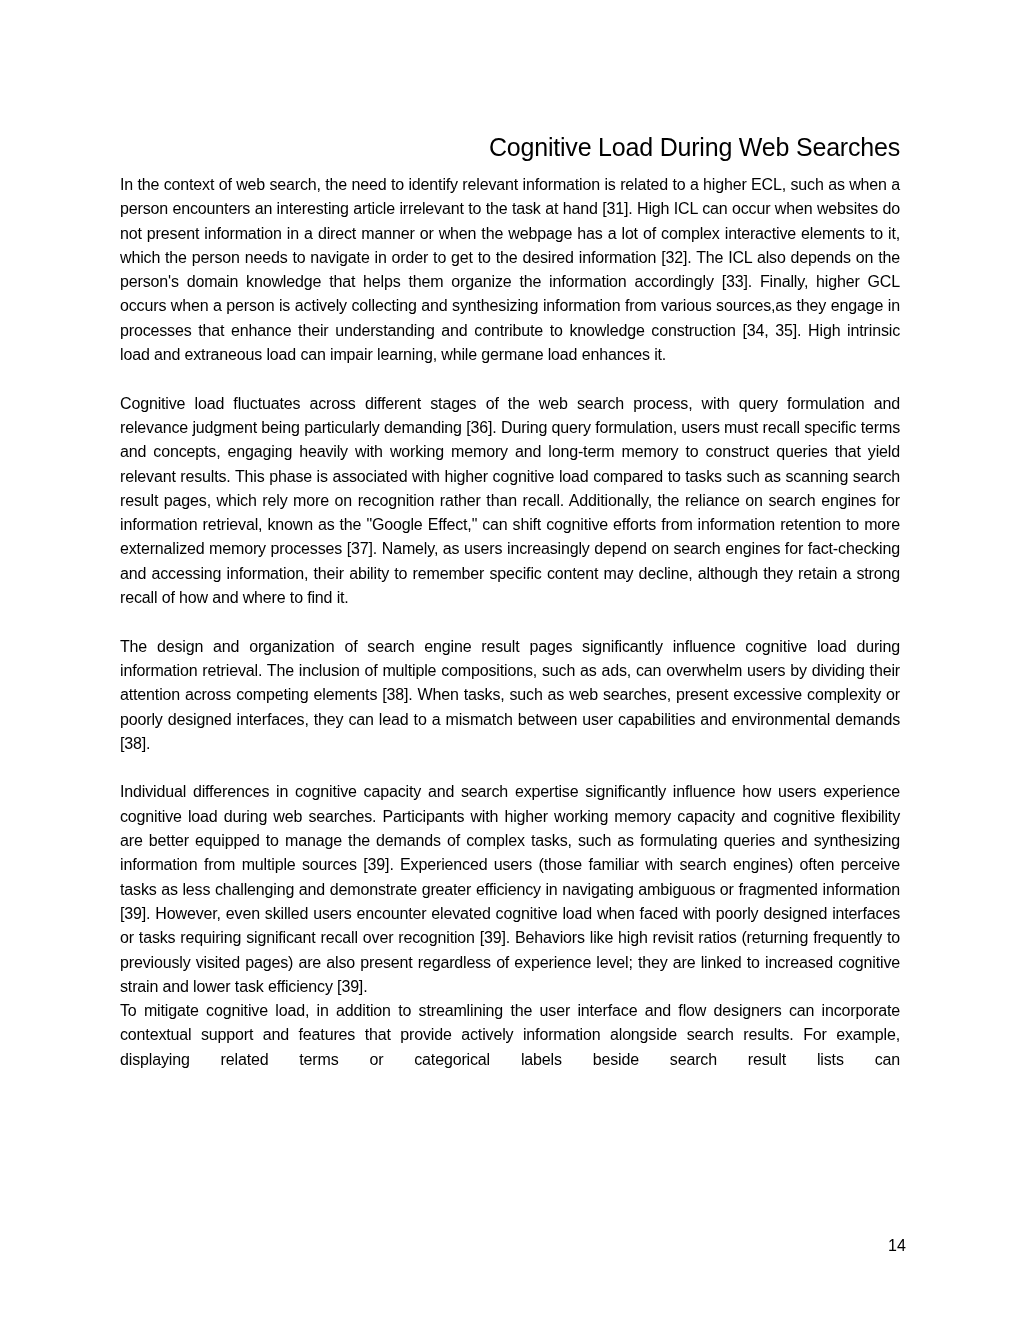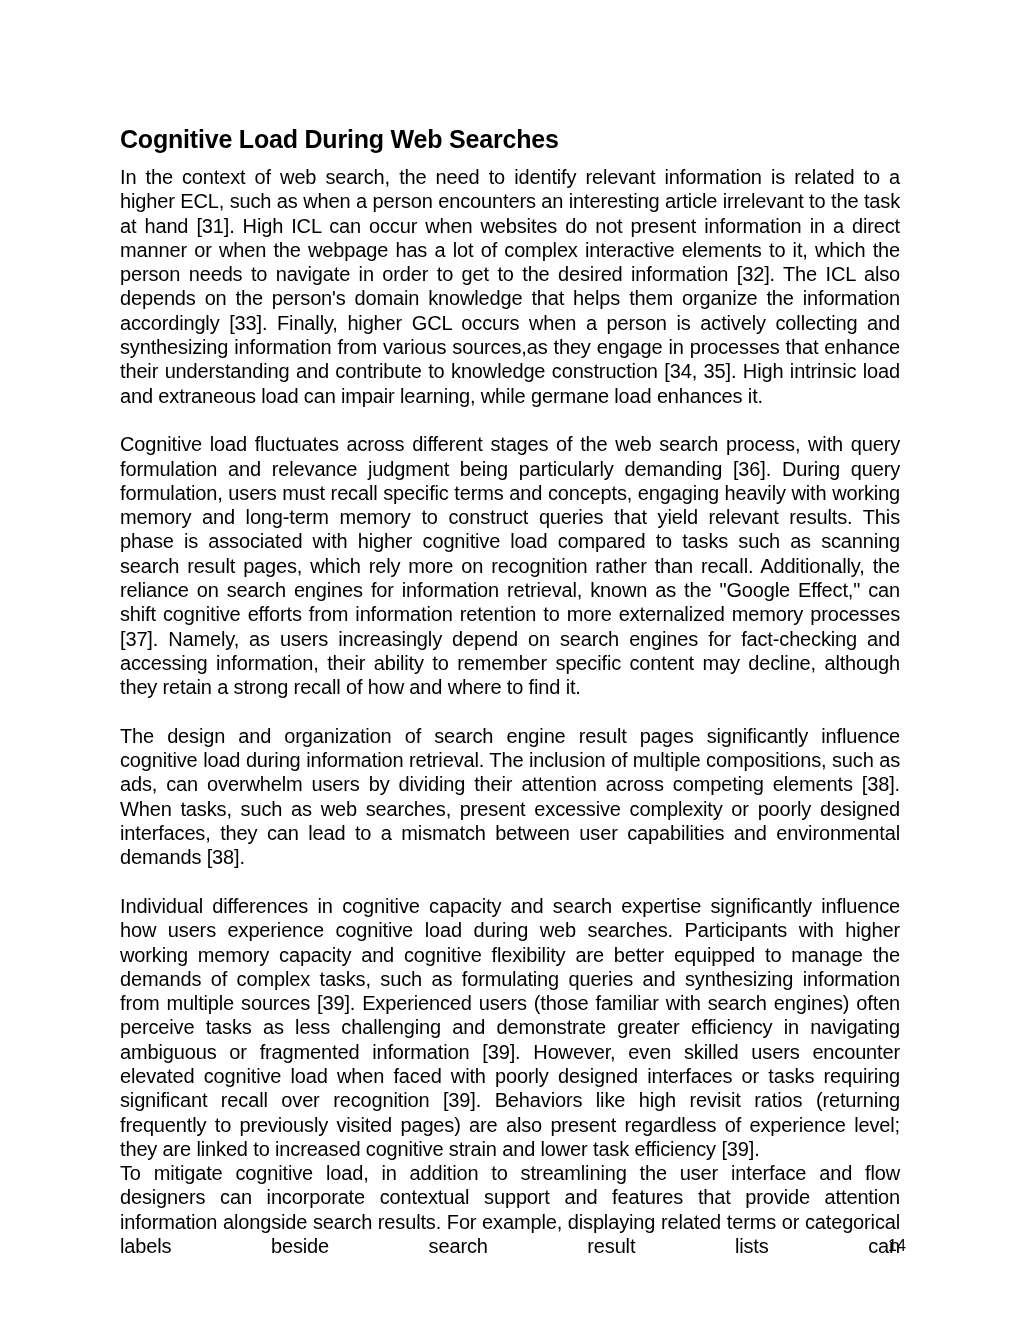--- a/index.html
+++ b/index.html
@@ -16,27 +16,28 @@
       font-family: "Liberation Sans", sans-serif;
     }
     .page {
       position: absolute;
       left: 120px;
       top: 118px;
       width: 780px;
     }
     .heading {
       font-size: 25px;
-      font-weight: bold;
-      margin: 4px 0 9px 0;
+      font-weight: normal;
+      margin: 12px 0 9px 0;
       line-height: 34px;
       letter-spacing: -0.2px;
+      text-align: right;
     }
     .para {
-      font-size: 20px;
+      font-size: 16px;
       line-height: 24.3px;
       text-align: justify;
       margin: 0;
       letter-spacing: -0.15px;
     }
     .para + .gap {
       height: 24.3px;
     }
     .gap { height: 24.3px; }
     .page-number {
@@ -58,16 +59,16 @@
   <div class="gap"></div>
 
   <p class="para">Cognitive load fluctuates across different stages of the web search process, with query formulation and relevance judgment being particularly demanding [36]. During query formulation, users must recall specific terms and concepts, engaging heavily with working memory and long-term memory to construct queries that yield relevant results. This phase is associated with higher cognitive load compared to tasks such as scanning search result pages, which rely more on recognition rather than recall. Additionally, the reliance on search engines for information retrieval, known as the "Google Effect," can shift cognitive efforts from information retention to more externalized memory processes [37]. Namely, as users increasingly depend on search engines for fact-checking and accessing information, their ability to remember specific content may decline, although they retain a strong recall of how and where to find it.</p>
   <div class="gap"></div>
 
   <p class="para">The design and organization of search engine result pages significantly influence cognitive load during information retrieval. The inclusion of multiple compositions, such as ads, can overwhelm users by dividing their attention across competing elements [38]. When tasks, such as web searches, present excessive complexity or poorly designed interfaces, they can lead to a mismatch between user capabilities and environmental demands [38].</p>
   <div class="gap"></div>
 
   <p class="para">Individual differences in cognitive capacity and search expertise significantly influence how users experience cognitive load during web searches. Participants with higher working memory capacity and cognitive flexibility are better equipped to manage the demands of complex tasks, such as formulating queries and synthesizing information from multiple sources [39]. Experienced users (those familiar with search engines) often perceive tasks as less challenging and demonstrate greater efficiency in navigating ambiguous or fragmented information [39]. However, even skilled users encounter elevated cognitive load when faced with poorly designed interfaces or tasks requiring significant recall over recognition [39]. Behaviors like high revisit ratios (returning frequently to previously visited pages) are also present regardless of experience level; they are linked to increased cognitive strain and lower task efficiency [39].</p>
 
-  <p class="para" style="text-align-last: justify;">To mitigate cognitive load, in addition to streamlining the user interface and flow designers can incorporate contextual support and features that provide attention information alongside search results. For example, displaying related terms or categorical labels beside search result lists can</p>
+  <p class="para" style="text-align-last: justify;">To mitigate cognitive load, in addition to streamlining the user interface and flow designers can incorporate contextual support and features that provide actively information alongside search results. For example, displaying related terms or categorical labels beside search result lists can</p>
 </div>
 
 <div class="page-number">14</div>
 
 </body></html>

